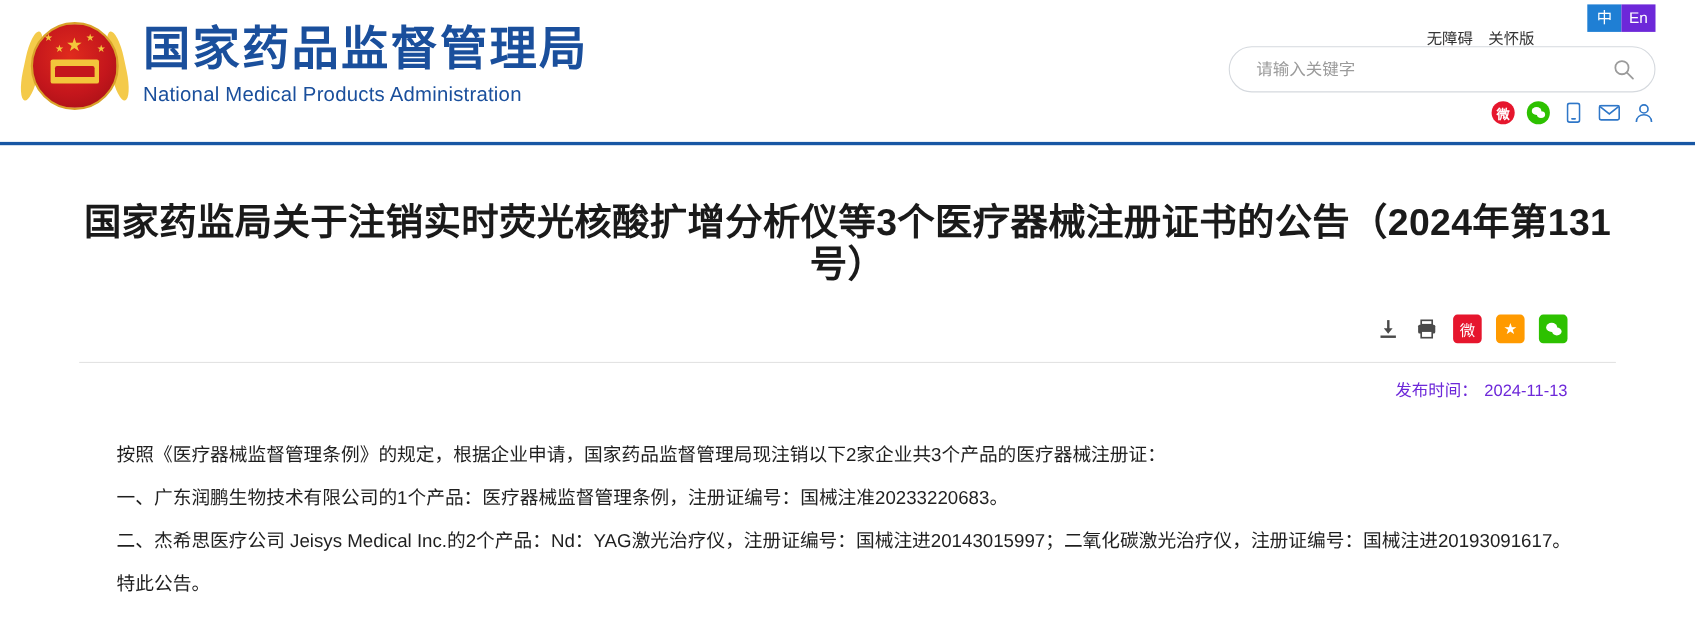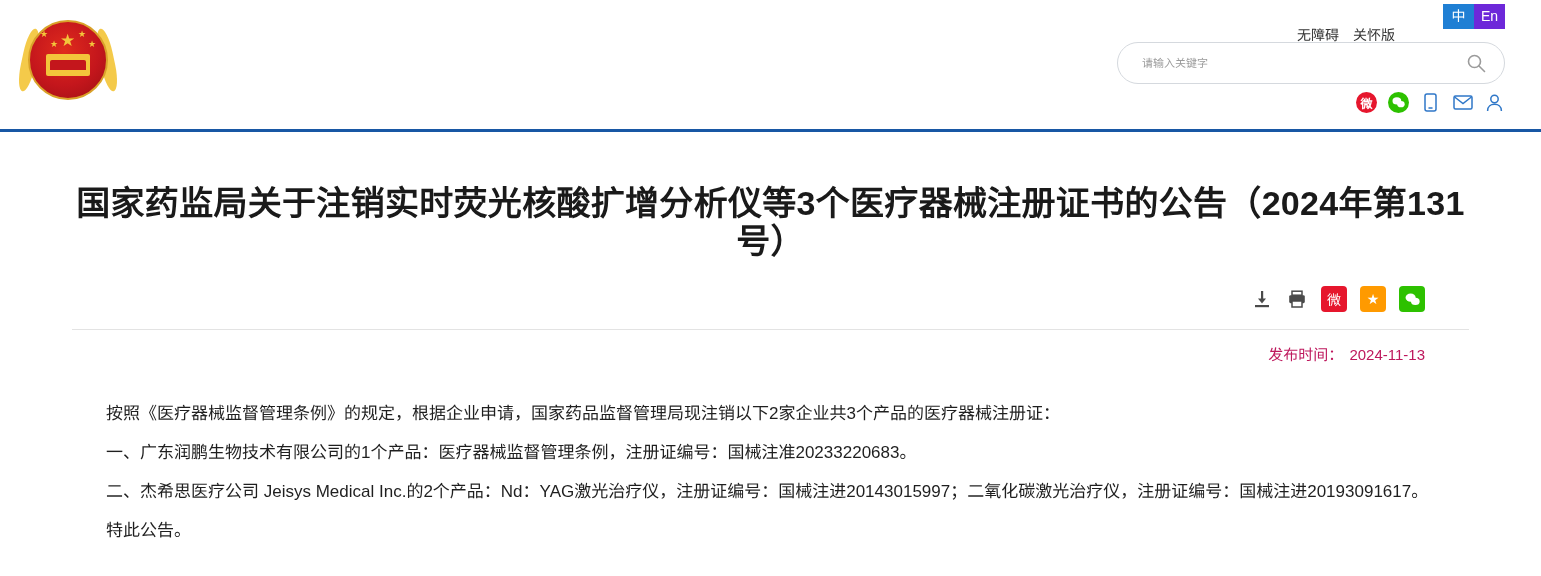--- a/index.html
+++ b/index.html
@@ -150,21 +150,21 @@
     border-radius: 21px;
     background: #ffffff;
     display: flex;
     align-items: center;
   }
   .search-box input {
     flex: 1;
     border: none;
     outline: none;
     background: transparent;
-    font-size: 11px;
+    font-size: 15px;
     color: #333;
     padding: 0 18px 0 24px;
     font-family: "Liberation Sans", sans-serif;
   }
   .search-box input::placeholder { color: #9b9b9b; }
   .search-icon {
     margin-right: 18px;
     color: #9b9b9b;
     display: flex;
     align-items: center;
@@ -247,21 +247,21 @@
   }
   .share-weibo { background: #e6162d; }
   .share-fav { background: #ff9a00; }
   .share-wechat { background: #2dc100; }
 
   .meta {
     text-align: right;
     padding-right: 44px;
     padding-top: 13px;
     font-size: 15px;
-    color: #be185d;
+    color: #6d28d9;
   }
   .meta .date { margin-left: 6px; }
 
   .body-text {
     padding-top: 30px;
     font-size: 17px;
     line-height: 39px;
     color: #1f1f1f;
     font-family: "Liberation Sans", "DejaVu Sans", sans-serif;
   }
@@ -279,20 +279,24 @@
       <div class="wheat-r"></div>
       <div class="disc"></div>
       <div class="bigstar">★</div>
       <div class="smallstars">
         <span class="s1">★</span>
         <span class="s2">★</span>
         <span class="s3">★</span>
         <span class="s4">★</span>
       </div>
       <div class="gate"></div>
+    </div>
+    <div class="brand-text">
+      <div class="brand-cn">国家药品监督管理局</div>
+      <div class="brand-en">National Medical Products Administration</div>
     </div>
   </div>
 
   <div class="top-links">
     <span>无障碍</span>
     <span>关怀版</span>
   </div>
 
   <div class="lang-toggle">
     <div class="lang-cn">中</div>

